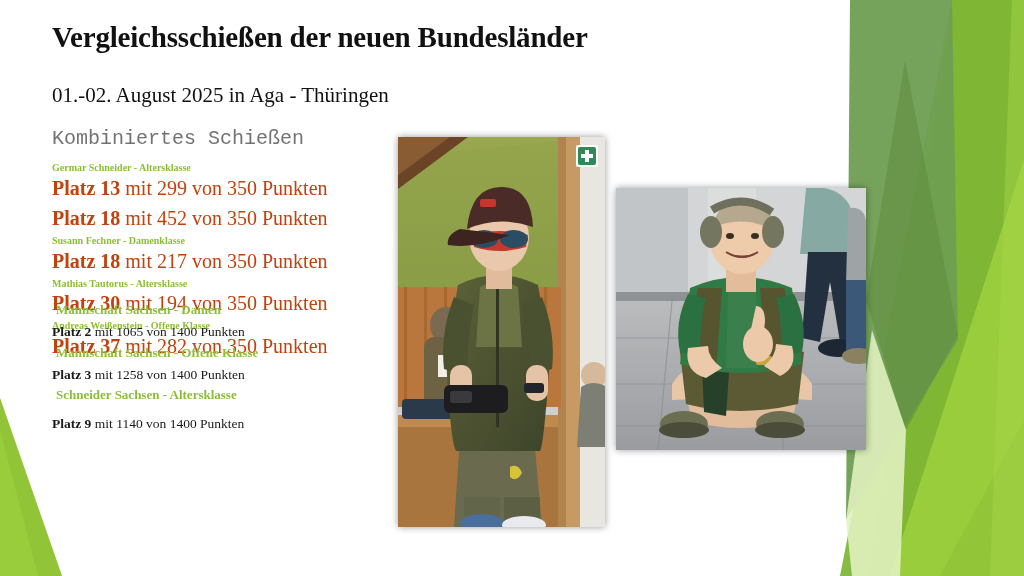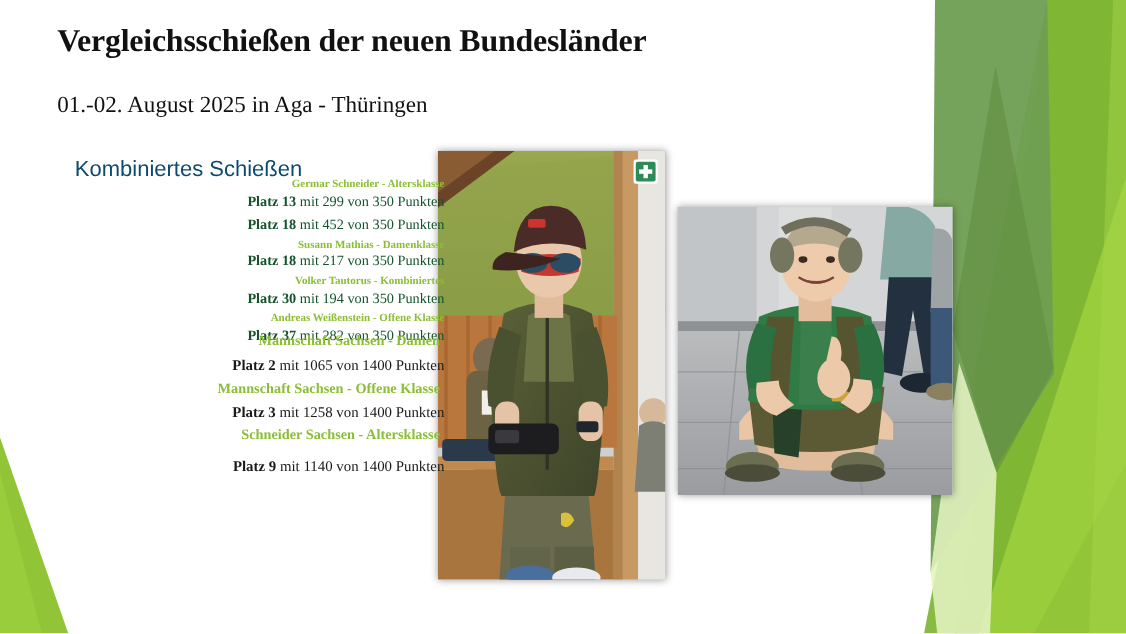--- a/index.html
+++ b/index.html
@@ -7,21 +7,20 @@
     padding: 0;
     background: #ffffff;
   }
   #slide {
     position: relative;
     width: 1024px;
     height: 576px;
     background: #ffffff;
     overflow: hidden;
     font-family: "Liberation Serif", "DejaVu Serif", serif;
-    text-align: right;
   }
 
   
   .deco {
     position: absolute;
     inset: 0;
     width: 1024px;
     height: 576px;
     pointer-events: none;
   }
@@ -52,24 +51,24 @@
     line-height: 1.1;
     color: #111111;
     margin: 0;
     position: absolute;
     top: 62px;
     left: 0;
     white-space: nowrap;
   }
 
   .section-label {
-    font-family: Liberation Sans, sans-serif;
+    font-family: Liberation Mono, monospace;
     font-size: 20px;
-    color: #0c4a6e;
-    margin: 16px;
+    color: #737373;
+    margin: 0;
     position: absolute;
     top: 105px;
     left: 0;
     white-space: nowrap;
   }
 
   
   .results {
     position: absolute;
     top: 140px;
@@ -82,23 +81,23 @@
     font-family: "Liberation Serif", "DejaVu Serif", serif;
     font-weight: bold;
     font-size: 10px;
     line-height: 1.28;
     color: #8CBE35;
     white-space: nowrap;
     margin: 0;
   }
   .entry-score {
     font-family: "Liberation Serif", "DejaVu Serif", serif;
-    font-size: 13px;
+    font-size: 20px;
     line-height: 1.30;
-    color: #14532d;
+    color: #c2410c;
     white-space: nowrap;
     margin: 0 0 4px 0;
   }
   .entry-score .pl { font-weight: bold; }
 
   
   .teams {
     position: absolute;
     top: 276px;
     left: 0;
@@ -353,26 +352,26 @@
       <div class="result-entry">
         <p class="entry-name">Germar Schneider - Altersklasse</p>
         <p class="entry-score"><span class="pl">Platz 13</span> <span>mit 299 von 350 Punkten</span></p>
       </div>
 
       <div class="result-entry">
         <p class="entry-score"><span class="pl">Platz 18</span> <span>mit 452 von 350 Punkten</span></p>
       </div>
 
       <div class="result-entry">
-        <p class="entry-name">Susann Mathias - Damenklasse</p>
+        <p class="entry-name">Susann Fechner - Damenklasse</p>
         <p class="entry-score"><span class="pl">Platz 18</span> <span>mit 217 von 350 Punkten</span></p>
       </div>
 
       <div class="result-entry">
-        <p class="entry-name">Volker Tautorus - Kombiniertes</p>
+        <p class="entry-name">Mathias Tautorus - Altersklasse</p>
         <p class="entry-score"><span class="pl">Platz 30</span> <span>mit 194 von 350 Punkten</span></p>
       </div>
 
       <div class="result-entry">
         <p class="entry-name">Andreas Weißenstein - Offene Klasse</p>
         <p class="entry-score"><span class="pl">Platz 37</span> <span>mit 282 von 350 Punkten</span></p>
       </div>
 
     </div>
 

